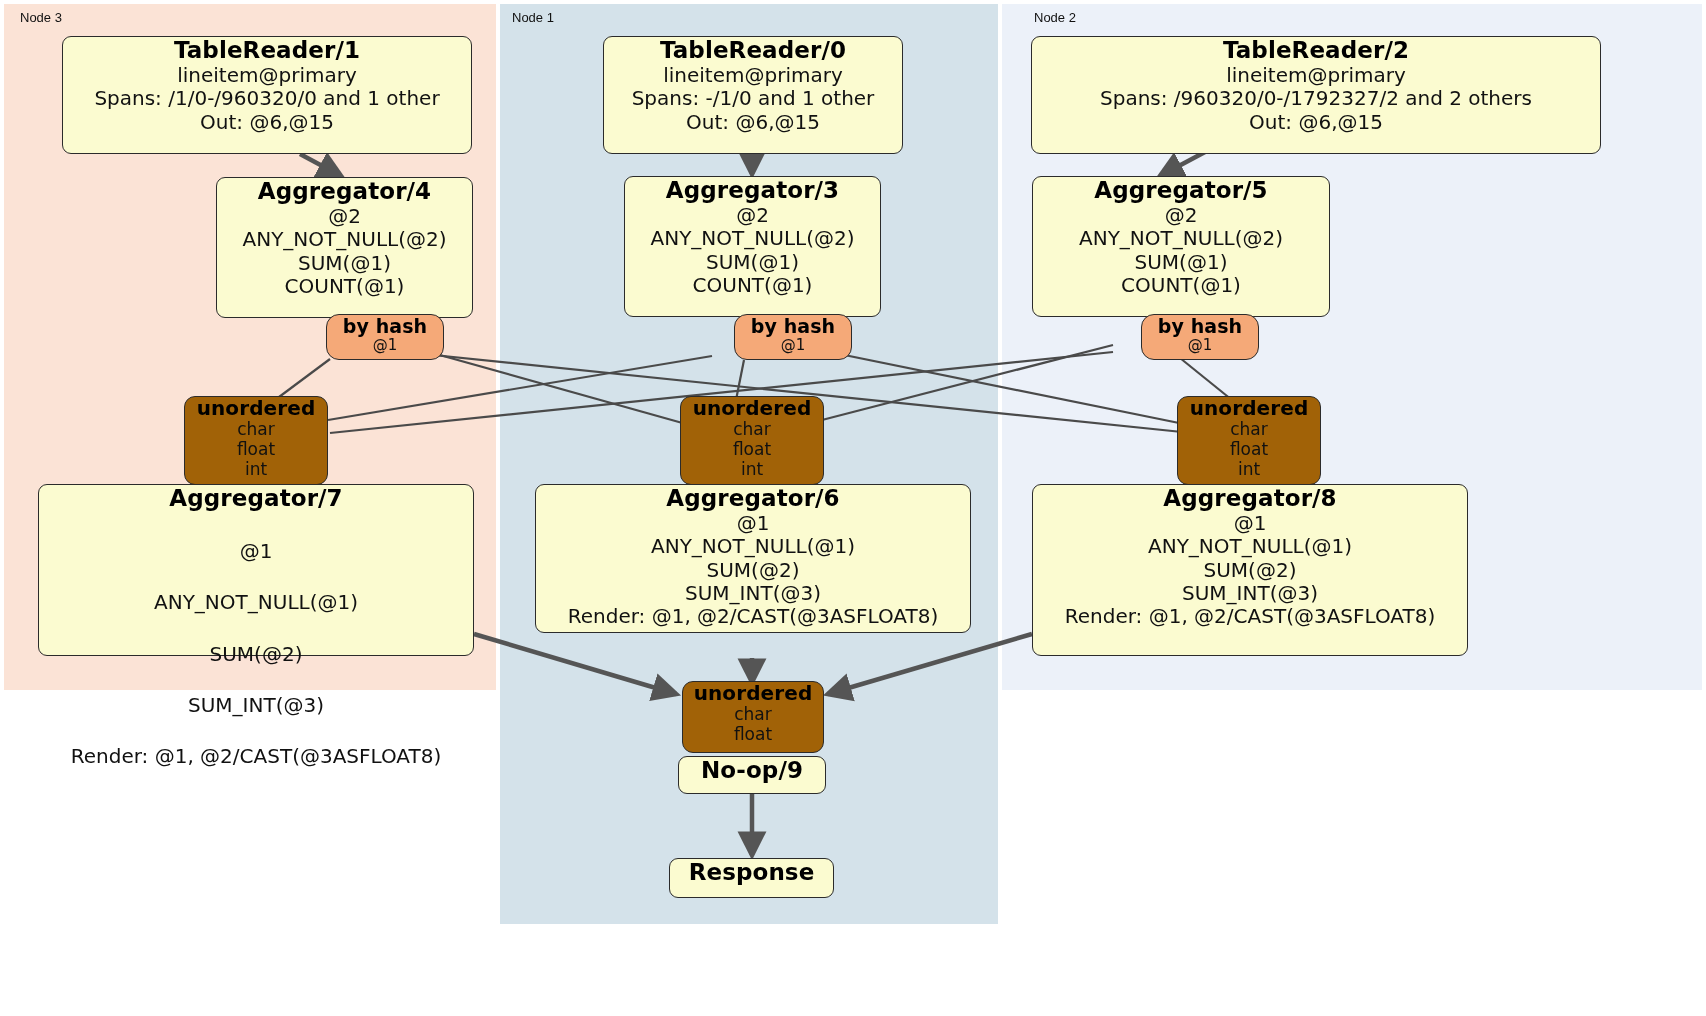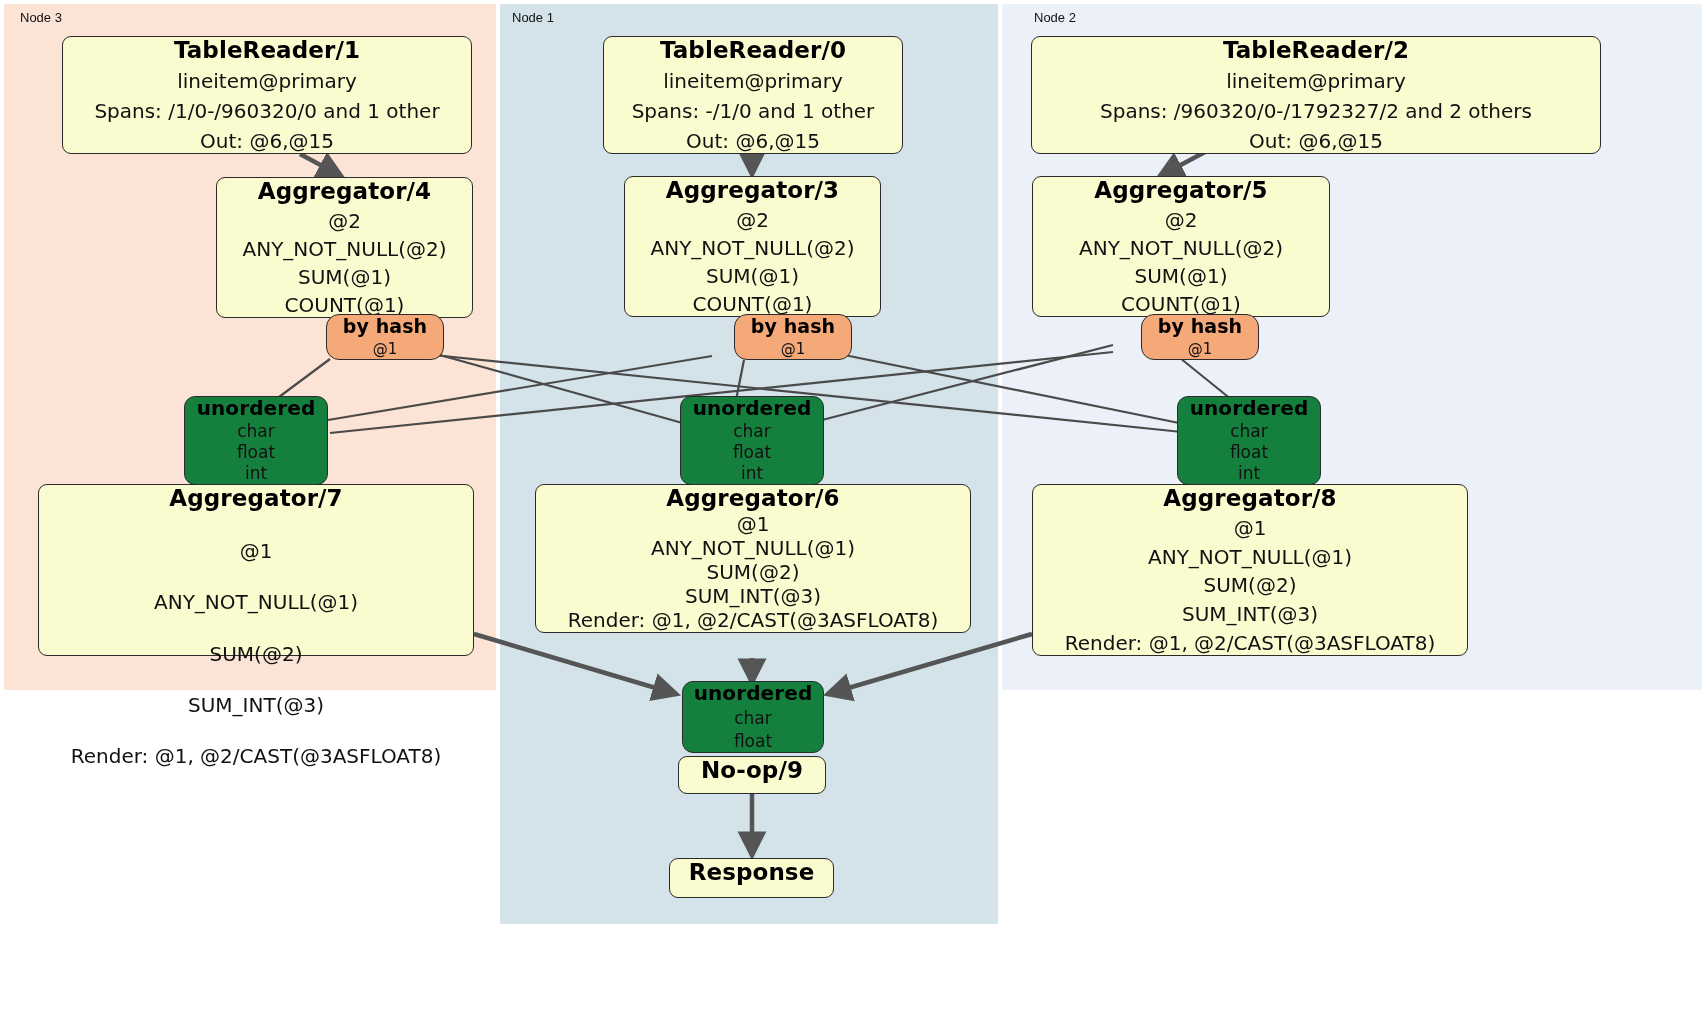--- a/index.html
+++ b/index.html
@@ -14,31 +14,31 @@
   .panel-label{
     position:absolute;font-size:13px;color:#111;
     font-family:"Liberation Sans",sans-serif;
     white-space:nowrap;
   }
 
   
   .box{
     position:absolute;box-sizing:border-box;
     border:1.6px solid #2b2b2b;border-radius:9px;
-    display:flex;flex-direction:column;align-items:center;justify-content:space-between;
+    display:flex;flex-direction:column;align-items:center;justify-content:flex-start;
     text-align:center;line-height:1.17;
   }
   .box .ttl{font-weight:bold;font-size:23px;color:#000;letter-spacing:.1px;}
   .box .ln{font-size:20px;color:#111;}
 
   .proc{background:#FBFBD0;}
   .router{background:#F5A978;border-radius:13px;margin-left:40px;}
   .router .ttl{font-size:19px;}
   .router .ln{font-size:15px;}
-  .synch{background:#15803d;border-radius:11px;}
+  .synch{background:#a16207;border-radius:11px;}
   .synch .ttl{font-size:20px;}
   .synch .ln{font-size:17px;}
 
   .small .ttl{font-size:23px;}
 
   svg#wires{position:absolute;left:0;top:0;width:1706px;height:1016px;pointer-events:none;}
 </style>
 </head>
 <body>
 

